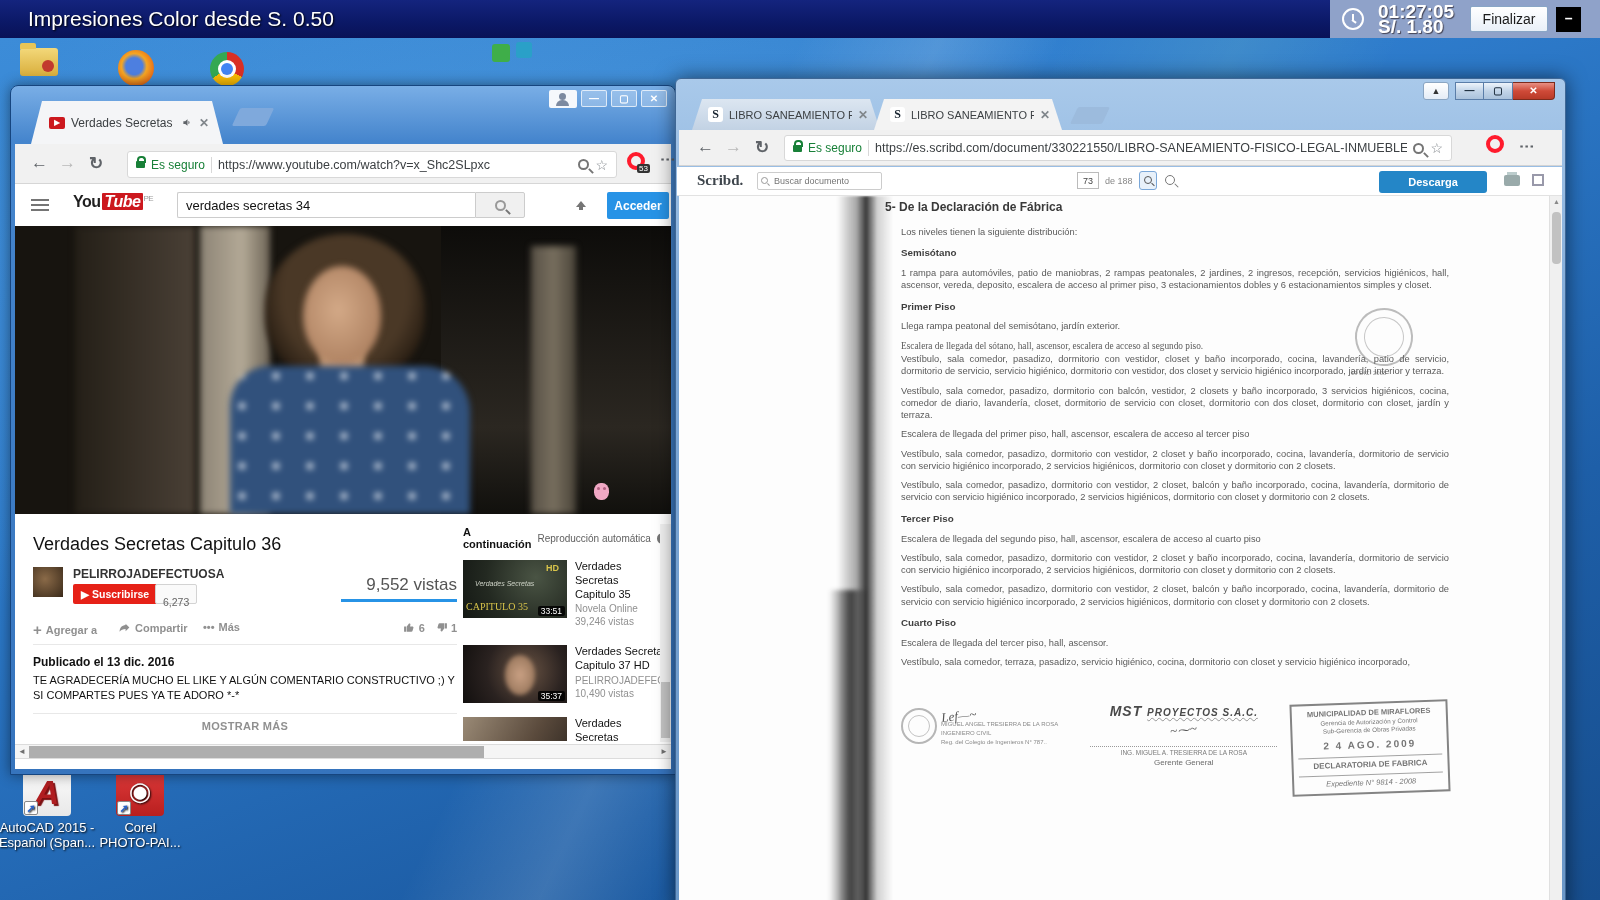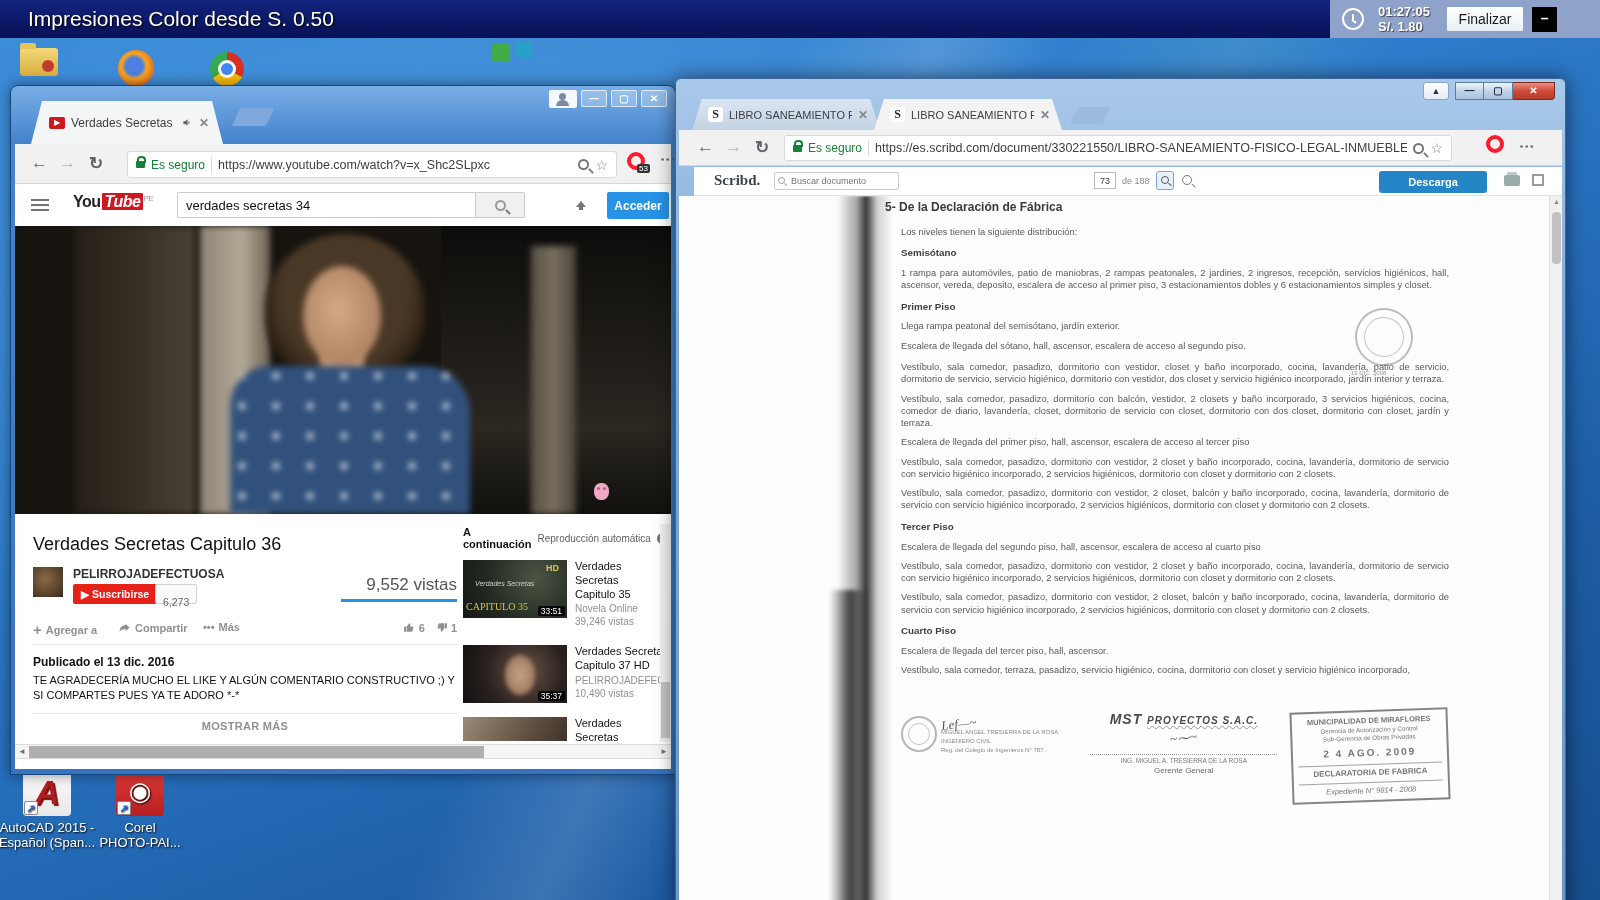--- a/index.html
+++ b/index.html
@@ -8,21 +8,21 @@
   .screen { position:relative; width:1600px; height:900px; overflow:hidden; }
 
   
   .kiosk-bar { position:absolute; left:0; top:0; width:1600px; height:38px;
     background:linear-gradient(180deg,#14247e 0%,#0b1866 60%,#091257 100%); z-index:60; }
   .kiosk-title { position:absolute; left:28px; top:0; line-height:38px; color:#fff; font-size:21px; font-weight:normal; text-shadow:1px 1px 2px #000; }
   .kiosk-panel { position:absolute; right:0; top:0; width:270px; height:38px; background:#8fa2c9; display:flex; align-items:center; }
   .clock-icon { width:22px; height:22px; border:2px solid #fff; border-radius:50%; margin-left:12px; position:relative; flex:none; }
   .clock-icon:before { content:""; position:absolute; left:8px; top:4px; width:2px; height:6px; background:#fff; }
   .clock-icon:after { content:""; position:absolute; left:8px; top:9px; width:5px; height:2px; background:#fff; transform:rotate(35deg); transform-origin:left; }
-  .kiosk-time { margin-left:14px; color:#fff; font-weight:bold; font-size:13px; line-height:15px; text-shadow:1px 1px 1px #445; }
+  .kiosk-time { margin-left:14px; color:#fff; font-weight:bold; font-size:19px; line-height:15px; text-shadow:1px 1px 1px #445; }
   .finalizar-btn { margin-left:16px; width:78px; height:26px; background:linear-gradient(#ffffff,#e9f0f8); border:1px solid #89a6c6; border-radius:2px; font-size:14px; color:#1a1a1a; }
   .kiosk-min { margin-left:8px; width:25px; height:25px; background:#000; color:#fff; font-size:14px; font-weight:bold; text-align:center; line-height:22px; }
 
   
   .desktop { position:absolute; left:0; top:38px; width:1600px; height:862px;
     background:
       radial-gradient(ellipse 1200px 700px at 35% 35%, rgba(120,190,240,.45), rgba(0,0,0,0) 60%),
       linear-gradient(160deg,#3c8cd8 0%,#2e7ccc 35%,#1e5fa8 70%,#174e8e 100%); }
   .desktop:before { content:""; position:absolute; inset:0;
     background:linear-gradient(115deg, transparent 40%, rgba(255,255,255,.14) 47%, transparent 53%, rgba(200,255,180,.10) 62%, transparent 70%); }
@@ -174,21 +174,21 @@
   .s-ico { width:15px; height:15px; background:#fff; border-radius:3px; color:#16222e; font-family:"Liberation Serif",serif; font-weight:bold; font-size:12px; line-height:15px; text-align:center; flex:none; }
   .rw-tab-title { font-size:11px; color:#3c4043; white-space:nowrap; overflow:hidden; flex:1; }
   .rw-newtab { width:32px; height:17px; background:#9cbbdd; transform:skewX(-25deg); border-radius:2px; margin-left:12px; margin-bottom:6px; }
 
   .rw-toolbar { position:absolute; left:3px; right:3px; top:51px; height:36px; background:#f1f1f1; border-bottom:1px solid #d4d4d4; }
   .rw-toolbar .nav-ico { top:7px; }
   .rw-omni { position:absolute; left:105px; right:110px; top:5px; height:26px; background:#fff; border:1px solid #d8d8d8; border-radius:3px; display:flex; align-items:center; padding:0 8px; gap:6px; }
   .rw-opera { position:absolute; right:58px; top:5px; }
   .rw-dots { position:absolute; right:30px; top:9px; }
 
-  .rw-scribdbar { position:absolute; left:18px; right:3px; top:88px; height:29px; background:#fff; border-bottom:1px solid #e2e2e2; }
+  .rw-scribdbar { position:absolute; left:1px; right:3px; top:88px; height:29px; background:#fff; border-bottom:1px solid #e2e2e2; }
   .scribd-logo { position:absolute; left:20px; top:5px; font-family:"Liberation Serif",serif; font-weight:bold; font-size:15px; color:#3f464d; }
   .scribd-search { position:absolute; left:80px; top:5px; width:125px; height:18px; border:1px solid #ccc; border-radius:2px; font-size:9px; padding:0 4px 0 16px; color:#555; }
   .scribd-search-mag { position:absolute; left:84px; top:10px; width:7px; height:7px; border:1px solid #999; border-radius:50%; }
   .scribd-search-mag:after { content:""; position:absolute; left:5px; top:6px; width:3px; height:1px; background:#999; transform:rotate(45deg); }
   .pg-input { position:absolute; left:400px; top:5px; width:22px; height:17px; border:1px solid #bbb; font-size:9px; text-align:center; color:#444; }
   .pg-total { position:absolute; left:428px; top:9px; font-size:9px; color:#888; }
   .zoom-in-btn { position:absolute; left:462px; top:4px; width:18px; height:19px; border:1px solid #7aa7d8; background:#e8f1fa; border-radius:3px; }
   .zoom-in-btn .mg { position:absolute; left:4px; top:4px; width:8px; height:8px; border:1px solid #555; border-radius:50%; }
   .zoom-in-btn .mg:after { content:""; position:absolute; left:6px; top:7px; width:4px; height:1px; background:#555; transform:rotate(45deg); }
   .zoom-out-btn { position:absolute; left:488px; top:8px; width:10px; height:10px; border:1px solid #777; border-radius:50%; }
@@ -202,21 +202,21 @@
   .spine { position:absolute; left:158px; top:0; bottom:0; width:56px;
     background:linear-gradient(90deg, rgba(90,90,90,0) 0%, rgba(80,80,80,.5) 35%, rgba(35,35,35,.9) 52%, rgba(130,130,130,.35) 72%, rgba(255,255,255,0) 100%); filter:blur(1px); }
   .spine2 { position:absolute; left:150px; top:55%; bottom:0; width:40px; background:linear-gradient(90deg, transparent, rgba(20,20,20,.75) 55%, transparent); filter:blur(2px); }
 
   .doc { position:absolute; left:222px; top:2px; width:548px; color:#5a5a5a; font-size:9.3px; line-height:1.32; }
   .doc h1 { font-size:12px; color:#3a3a3a; margin:2px 0 10px -16px; }
   .doc .intro { position:relative; padding-left:0; }
   .doc .intro .num { position:absolute; left:-28px; top:0; font-weight:bold; color:#4a4a4a; }
   .doc h2 { font-size:9.8px; color:#3f3f3f; margin:9px 0 7px; }
   .doc p { margin:0 0 7px; text-align:justify; }
-  .doc p.tight { margin-bottom:9px; }
+  .doc p.tight { margin-bottom:1px;font-family:Liberation Serif, serif; }
   .round-stamp { position:absolute; left:676px; top:112px; width:58px; height:58px; border:2px double #9a9a9a; border-radius:50%; opacity:.65; transform:rotate(-14deg); }
   .round-stamp:before { content:""; position:absolute; inset:7px; border:1px solid #aaa; border-radius:50%; }
   .round-stamp-date { position:absolute; left:672px; top:174px; font-size:6px; color:#999; }
 
   .sig-row { display:flex; margin-top:34px; gap:14px; align-items:flex-start; }
   .sig-left { width:185px; position:relative; padding-left:40px; }
   .seal { position:absolute; left:0; top:6px; width:36px; height:36px; border:2px solid #999; border-radius:50%; opacity:.7; }
   .seal:before { content:""; position:absolute; inset:5px; border:1px solid #aaa; border-radius:50%; }
   .squig { font-family:"Liberation Serif",serif; font-style:italic; color:#555; font-size:13px; transform:rotate(-6deg); display:block; }
   .sig-small { font-size:6px; color:#8a8a8a; line-height:1.5; }

